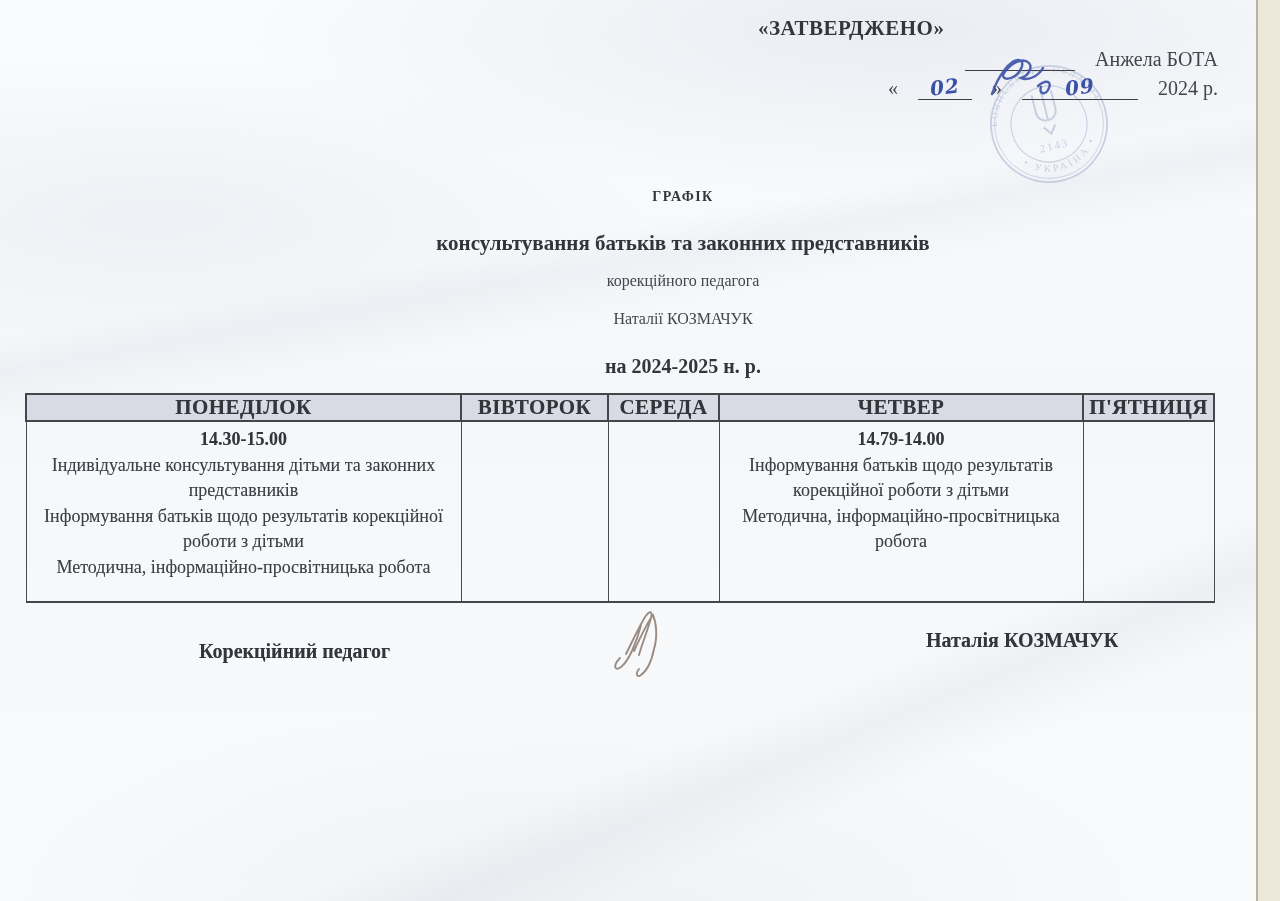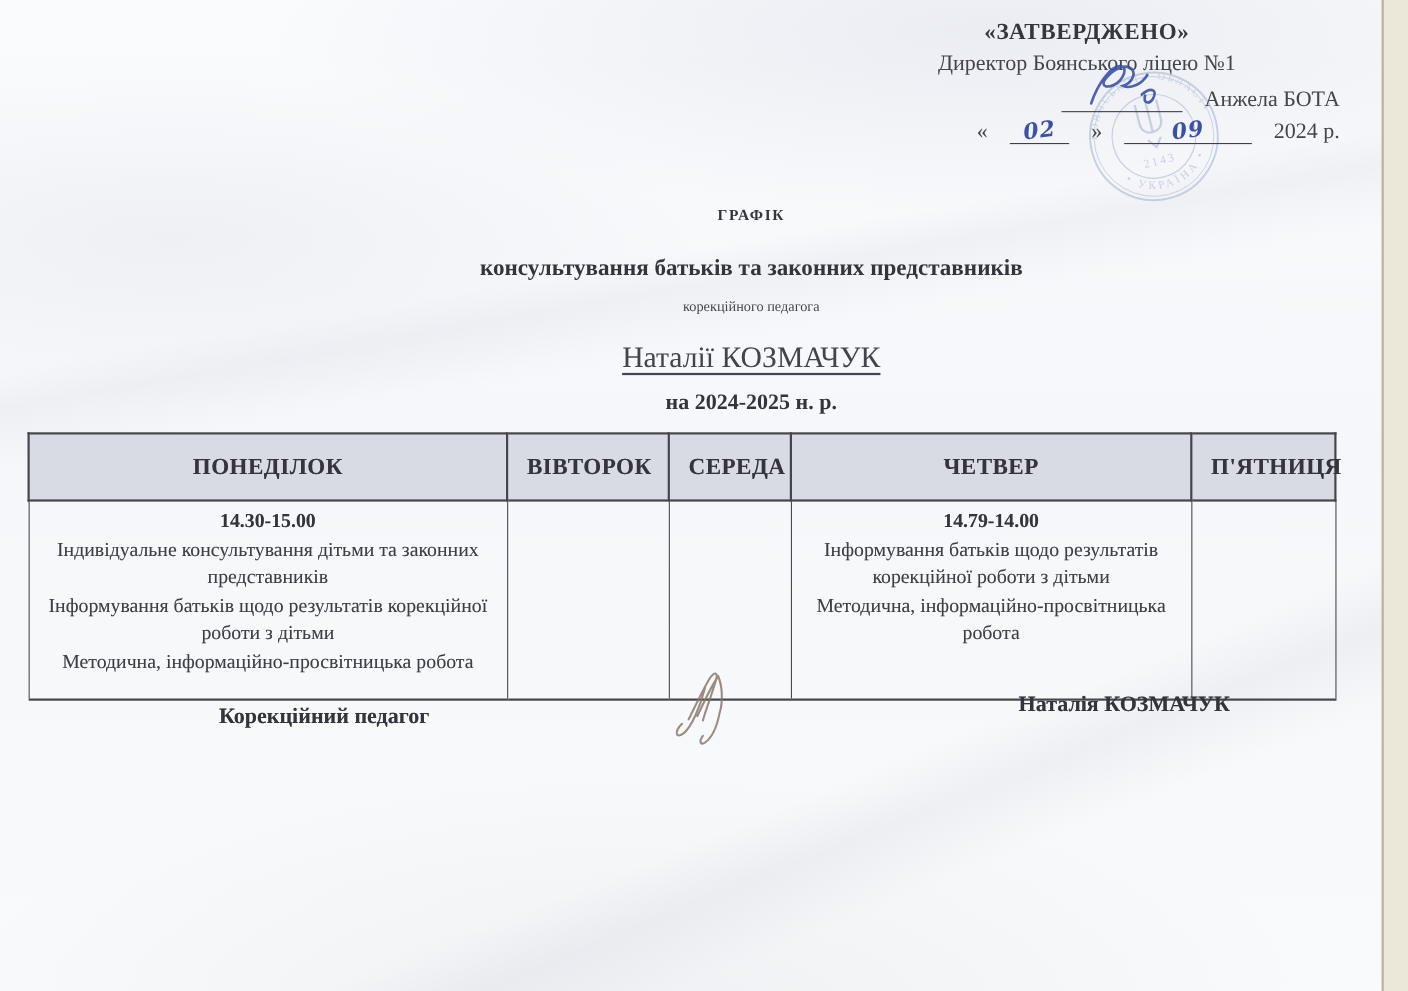--- a/index.html
+++ b/index.html
@@ -13,21 +13,21 @@
       linear-gradient(158deg, transparent 72%, rgba(213,217,226,.30) 76%, transparent 81%),
       radial-gradient(900px 320px at 45% 103%, rgba(226,229,235,.45), transparent 70%),
       linear-gradient(180deg,#fafbfd 0%,#f6f7fa 45%,#f9fafb 100%);
   }
   .paper-edge{
     position:absolute;top:0;right:0;width:22px;height:100%;
     background:linear-gradient(90deg, rgba(176,171,148,.85) 0 2px, #f0edе1 2px, #efecdf 30%, #e3decb 100%);
     background-color:#ece8d9;border-left:2px solid rgba(172,166,140,.8);
   }
   
-  .approval{position:absolute;top:16px;right:62px;width:460px;text-align:center;line-height:24px;}
+  .approval{position:absolute;top:16px;right:62px;width:460px;text-align:left;line-height:24px;}
   .appr-approved{font-size:21px;font-weight:bold;letter-spacing:.5px;color:#35363d;margin-bottom:6px;}
   .appr-director{font-size:20px;margin-bottom:7px;color:#44454c;}
   .appr-sig-line,.appr-date-line{display:flex;justify-content:flex-end;align-items:flex-end;gap:20px;font-size:20px;color:#44454c;}
   .appr-sig-line{margin-bottom:4px;height:25px;}
   .appr-date-line{height:25px;}
   .uline{display:inline-block;border-bottom:1.6px solid #3f4047;position:relative;height:22px;}
   .u-sig{width:110px;}
   .u-day{width:54px;}
   .u-month{width:116px;}
   .ink{position:absolute;left:50%;bottom:0;transform:translateX(-50%) rotate(-7deg);
@@ -36,29 +36,29 @@
   
   .stamp{position:absolute;left:973px;top:48px;opacity:.42;transform:rotate(-14deg);}
   
   .sig-top{position:absolute;left:986px;top:54px;}
   .sig-bottom{position:absolute;left:610px;top:606px;}
   
   .titles{position:absolute;left:86px;top:0;width:1194px;text-align:center;}
   .titles div{position:absolute;left:0;width:100%;line-height:1.15;}
   .t-heading{top:189px;font-size:14px;font-weight:bold;letter-spacing:1.5px;color:#34353c;}
   .t-sub{top:231px;font-size:21px;font-weight:bold;color:#34353c;}
-  .t-role{top:272px;font-size:13px;color:#45464d;}
-  .t-person{top:310px;font-size:27px;text-decoration:underline;text-underline-offset:5px;color:#44454c;}
+  .t-role{top:272px;font-size:16px;color:#45464d;}
+  .t-person{top:310px;font-size:16px;text-underline-offset:5px;color:#44454c;}
   .t-period{top:355px;font-size:20px;font-weight:bold;color:#34353c;}
   
   table.schedule{position:absolute;left:25px;top:393px;width:1188px;border-collapse:collapse;table-layout:fixed;}
   .schedule th{
     height:25px;background:#d8dbe4;border:2px solid #45464b;
     font-size:21px;font-weight:bold;letter-spacing:.4px;color:#34353b;
-    text-shadow:0 0 .6px rgba(52,53,59,.45);padding:17px;margin-top:40px;
+    text-shadow:0 0 .6px rgba(52,53,59,.45);padding:0;margin-top:40px;
   }
   .schedule td{
     height:174px;border:1.6px solid #4a4b50;border-bottom:2px solid #45464b;
     vertical-align:top;text-align:center;padding:5px 8px 0;
     font-size:18px;line-height:25.5px;color:#3e3f46;
     text-shadow:0 0 .5px rgba(62,63,70,.35);
     margin-top:20px;
   }
   .schedule td .time{font-weight:bold;color:#34353b;}
   
@@ -87,21 +87,20 @@
       <textPath href="#stampArcBottom" startOffset="16%">• УКРАЇНА •</textPath>
     </text>
     <g fill="none" stroke="#8c9dc2" stroke-width="2">
       <path d="M66,44 v18 c0,6 4,10 10,10 c6,0 10,-4 10,-10 v-18 M76,44 v28 M70,78 l6,8 l6,-8"></path>
     </g>
     <text x="76" y="102" text-anchor="middle" font-size="11" letter-spacing="2" fill="#8c9dc2" font-family="Liberation Serif, serif">2143</text>
   </svg>
 
   <div class="approval">
     <div class="appr-approved">«ЗАТВЕРДЖЕНО»</div>
-    <div class="appr-director">Директор Боянського ліцею №1</div>
     <div class="appr-sig-line">
       <span class="uline u-sig"></span>
       <span>Анжела БОТА</span>
     </div>
     <div class="appr-date-line">
       <span>«</span>
       <span class="uline u-day">
           <i class="ink">02</i>
         </span>
       <span>»</span>

